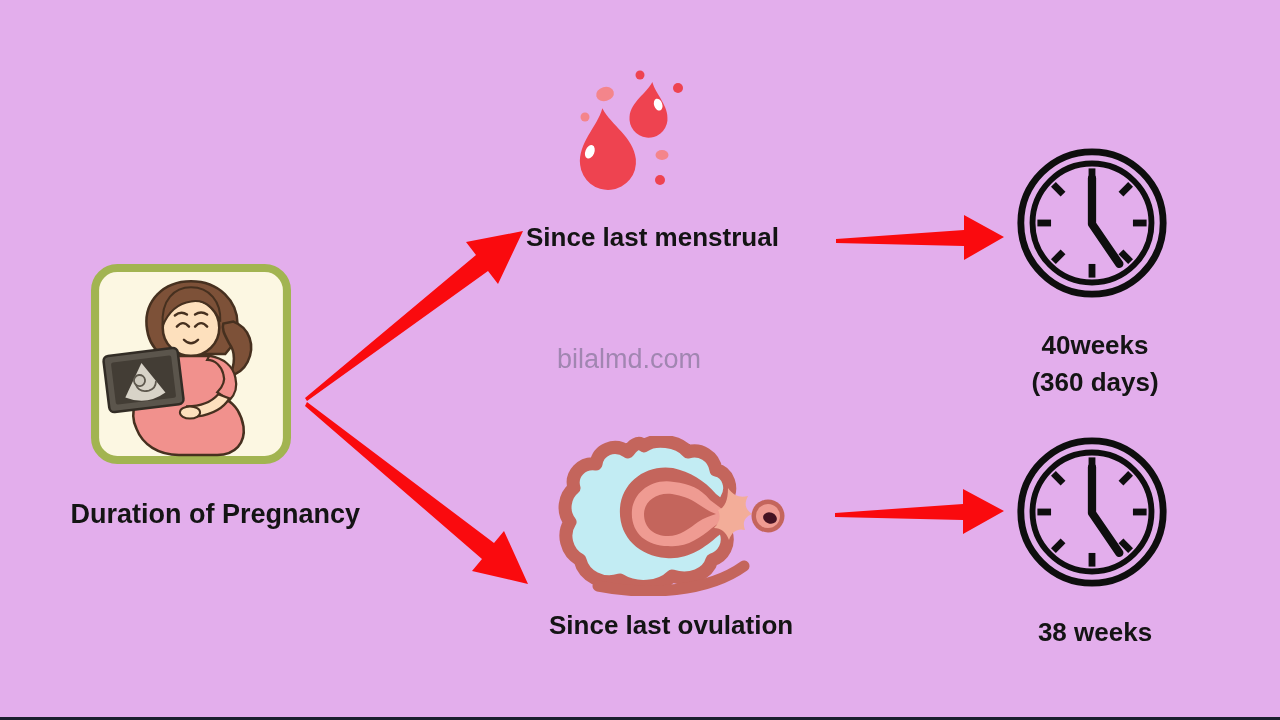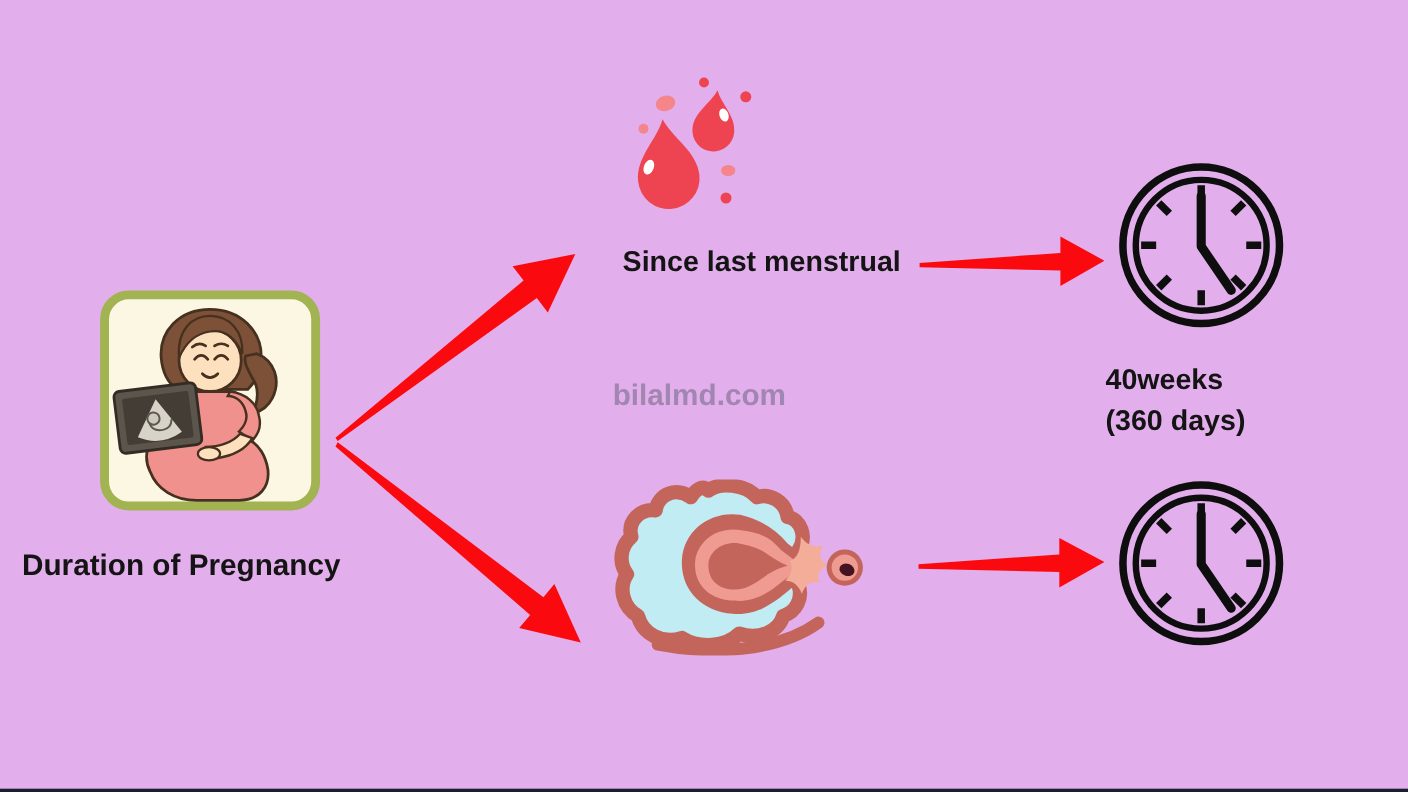--- a/index.html
+++ b/index.html
@@ -6,27 +6,27 @@
   .stage{
     position:relative;width:1280px;height:720px;overflow:hidden;
     background:#e3aeec;
     font-family:"Liberation Sans",sans-serif;
   }
   .abs{position:absolute;}
   .label{
     font-weight:bold;color:#141414;white-space:nowrap;
     font-size:26px;line-height:30px;
   }
-  .root-label{font-size:27px;text-align:left;}
+  .root-label{font-size:27px;text-align:right;}
   .result{
-    font-weight:bold;color:#141414;text-align:left;
+    font-weight:bold;color:#141414;text-align:center;
     font-size:26px;line-height:37px;
   }
   .watermark{
-    font-weight:bold;font-size:27px;color:#9a82ab;opacity:.9;white-space:nowrap;
+    font-weight:normal;font-size:27px;color:#9a82ab;opacity:.9;white-space:nowrap;
   }
   .bottom-bar{left:0;top:717px;width:1280px;height:3px;background:#1a1f2e;}
   svg{display:block;}
 </style>
 </head>
 <body>
 
 <div class="stage" style="background: rgb(227, 174, 236);">
 
   <svg class="abs" style="left:0;top:0" width="1280" height="720" viewBox="0 0 1280 720">
@@ -104,21 +104,21 @@
       <ellipse cx="48" cy="76" rx="6" ry="9" fill="#ffffff" transform="rotate(-25 48 76)"></ellipse>
     </g>
     <ellipse cx="33" cy="30" rx="9" ry="7" fill="#f4858b" transform="rotate(-15 33 30)"></ellipse>
     <circle cx="68" cy="11" r="4.5" fill="#ee4350"></circle>
     <circle cx="106" cy="24" r="5" fill="#ee4350"></circle>
     <circle cx="13" cy="53" r="4.5" fill="#f4858b"></circle>
     <ellipse cx="90" cy="91" rx="6.5" ry="5" fill="#f4858b"></ellipse>
     <circle cx="88" cy="116" r="5" fill="#ee4350"></circle>
   </svg>
 
-  <div class="abs label" style="left:526px;top:222px;margin-left:40px;">Since last menstrual</div>
+  <div class="abs label" style="left:526px;top:222px;">Since last menstrual</div>
 
   <svg class="abs" style="left:1014px;top:145px" width="156" height="156">
       <use href="#clock"></use>
     </svg>
 
   <div class="abs result" style="left:1005px;top:327px;width:180px;">
     <div>40weeks</div>
     <div>(360 days)</div>
   </div>
 
@@ -136,22 +136,24 @@
 
     <path d="M 170 52 C 176 60 182 62 190 60 C 186 68 187 73 194 78 C 187 81 184 86 187 94 C 180 92 174 95 171 104 C 168 96 163 92 156 92 C 162 86 163 80 160 74 C 167 72 170 64 170 52 Z" fill="#f3ad99"></path>
 
     <g>
       <circle cx="210" cy="80" r="16.5" fill="#c4655c"></circle>
       <circle cx="210" cy="80" r="12" fill="#ef9b92"></circle>
       <ellipse cx="212" cy="82" rx="7" ry="5.5" fill="#451222" transform="rotate(20 212 82)"></ellipse>
     </g>
   </svg>
 
+  <div class="abs label" style="left:549px;top:610px;">Since last ovulation</div>
 
   <svg class="abs" style="left:1014px;top:434px" width="156" height="156">
       <use href="#clock"></use>
     </svg>
 
   <div class="abs result" style="left:1005px;top:614px;width:180px;">
+    <div>38 weeks</div>
   </div>
 
   <div class="abs bottom-bar" style="background: rgb(26, 31, 46);"></div>
 </div>
 
 </body></html>

